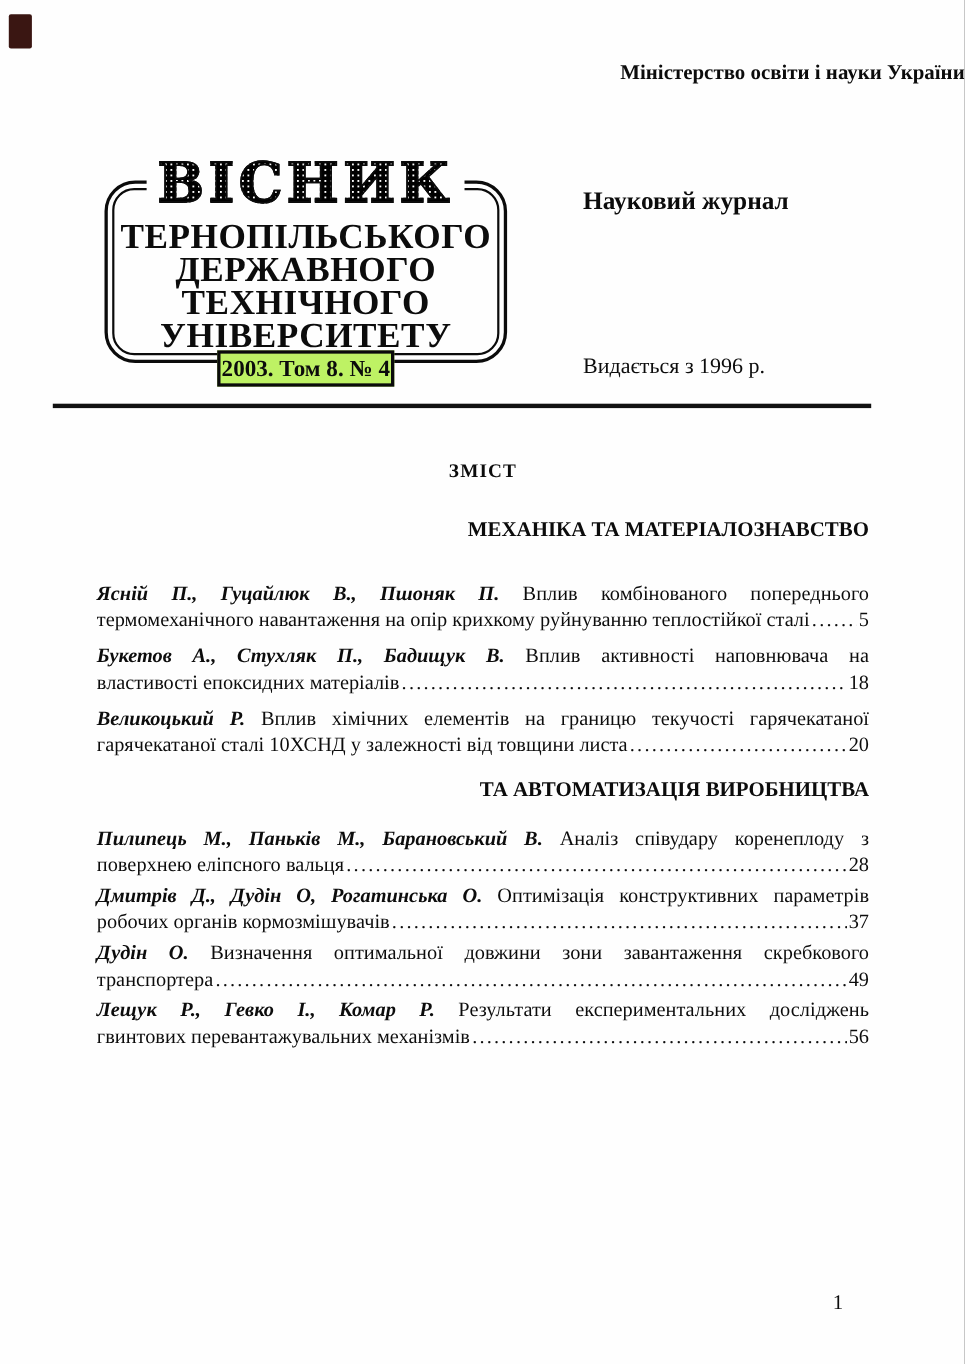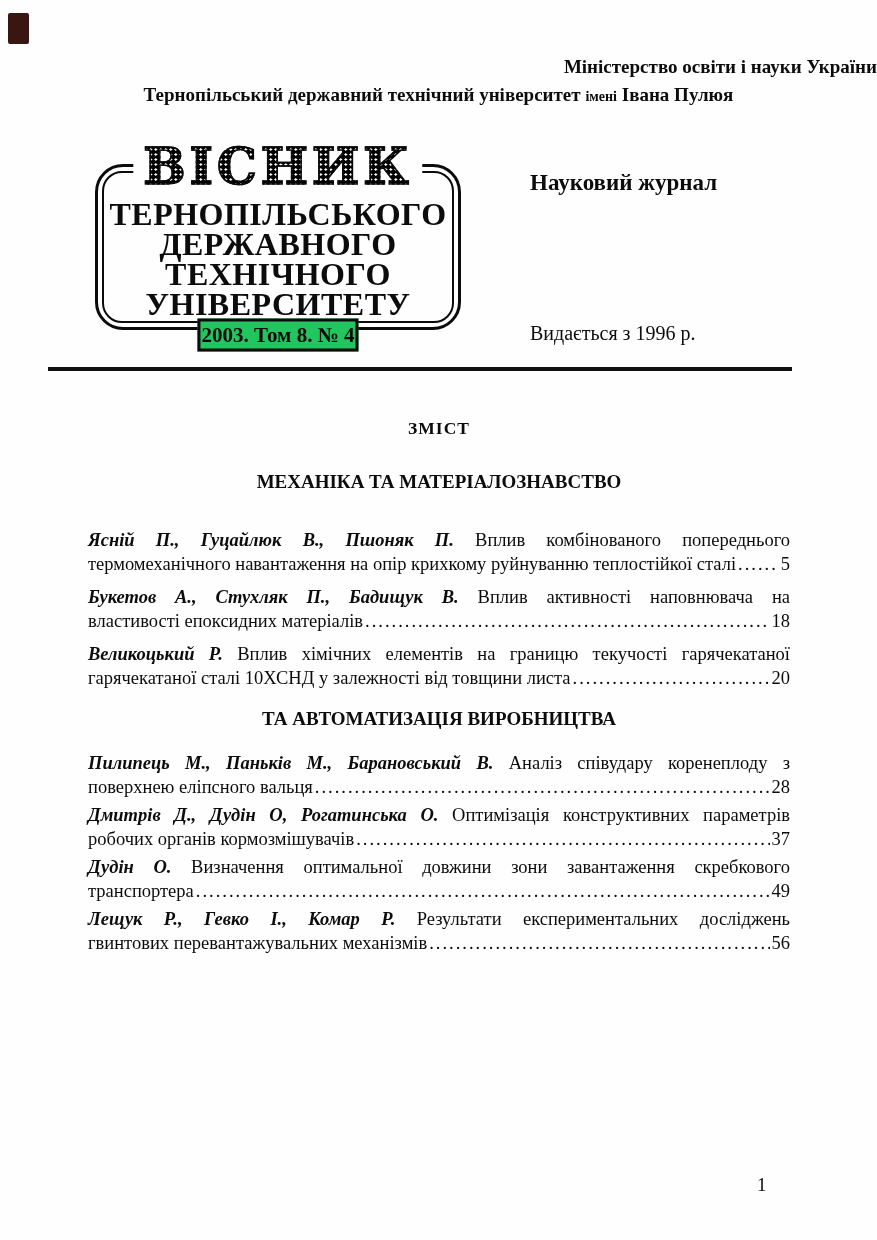--- a/index.html
+++ b/index.html
@@ -31,34 +31,34 @@
   @supports ((background-clip: text) or (-webkit-background-clip: text)) {
     .visnyk {
       background-image:radial-gradient(circle,#ffffff 1px,#000 1.3px);
       background-size:5px 5px;
       -webkit-background-clip:text; background-clip:text;
       color:transparent; -webkit-text-stroke:1.6px #0b0b0b;
     }
   }
   .logo-line { font-weight:bold; font-size:32px; line-height:30px; letter-spacing:0.5px;text-align:center; }
   .issue-box { position:absolute; left:50%; bottom:-8px; transform:translate(-50%,50%);
-    background:#22c55e; border:3px solid #0b0b0b; padding:1px 1px;
+    background:#bef264; border:3px solid #0b0b0b; padding:1px 1px;
     white-space:nowrap; font-weight:bold; font-size:21px; }
 
   .journal-type { position:absolute; left:530px; top:170px; font-weight:bold; font-size:23px; }
   .since { position:absolute; left:530px; top:322px; font-size:20px; }
 
   .rule { position:absolute; left:48px; top:367px; width:744px; height:4px;
     background:#111; border:none; margin:0; }
 
   
   .toc { position:absolute; left:88px; top:418px; width:702px; font-size:18.5px; }
   .toc-title { text-align:center; font-weight:bold; font-size:17.5px;
     letter-spacing:1px; margin-bottom:30px; }
-  .sec-heading { text-align:center; font-weight:bold; font-size:19px; line-height:25px; }
+  .sec-heading { text-align:right; font-weight:bold; font-size:19px; line-height:25px; }
   .sec-heading.first { margin-bottom:34px; }
   .sec-heading.second { margin-top:16px; margin-bottom:20px; }
 
   .entry { line-height:24px; }
   .sec1 .entry { margin-bottom:9px; }
   .sec2 .entry { margin-bottom:4px; }
   .l1 { text-align:justify; text-align-last:justify; }
   .authors { font-weight:bold; font-style:italic; }
   .l2row { display:flex; align-items:baseline; }
   .t2 { white-space:nowrap; }
@@ -71,25 +71,20 @@
 </style>
 </head>
 <body>
 
 <div class="page">
 
   <div class="scan-mark"></div>
 
   <div class="ministry">Міністерство освіти і науки України</div>
 
-  <div class="university">
-    <span>Тернопільський державний технічний університет</span>
-    <span class="small">імені</span>
-    <span>Івана Пулюя</span>
-  </div>
 
   <div class="logo-outer">
     <div class="logo-inner">
       <div class="logo-line">ТЕРНОПІЛЬСЬКОГО</div>
       <div class="logo-line">ДЕРЖАВНОГО</div>
       <div class="logo-line">ТЕХНІЧНОГО</div>
       <div class="logo-line">УНІВЕРСИТЕТУ</div>
     </div>
     <span class="visnyk-wrap">
       <span class="visnyk">ВІСНИК</span>

